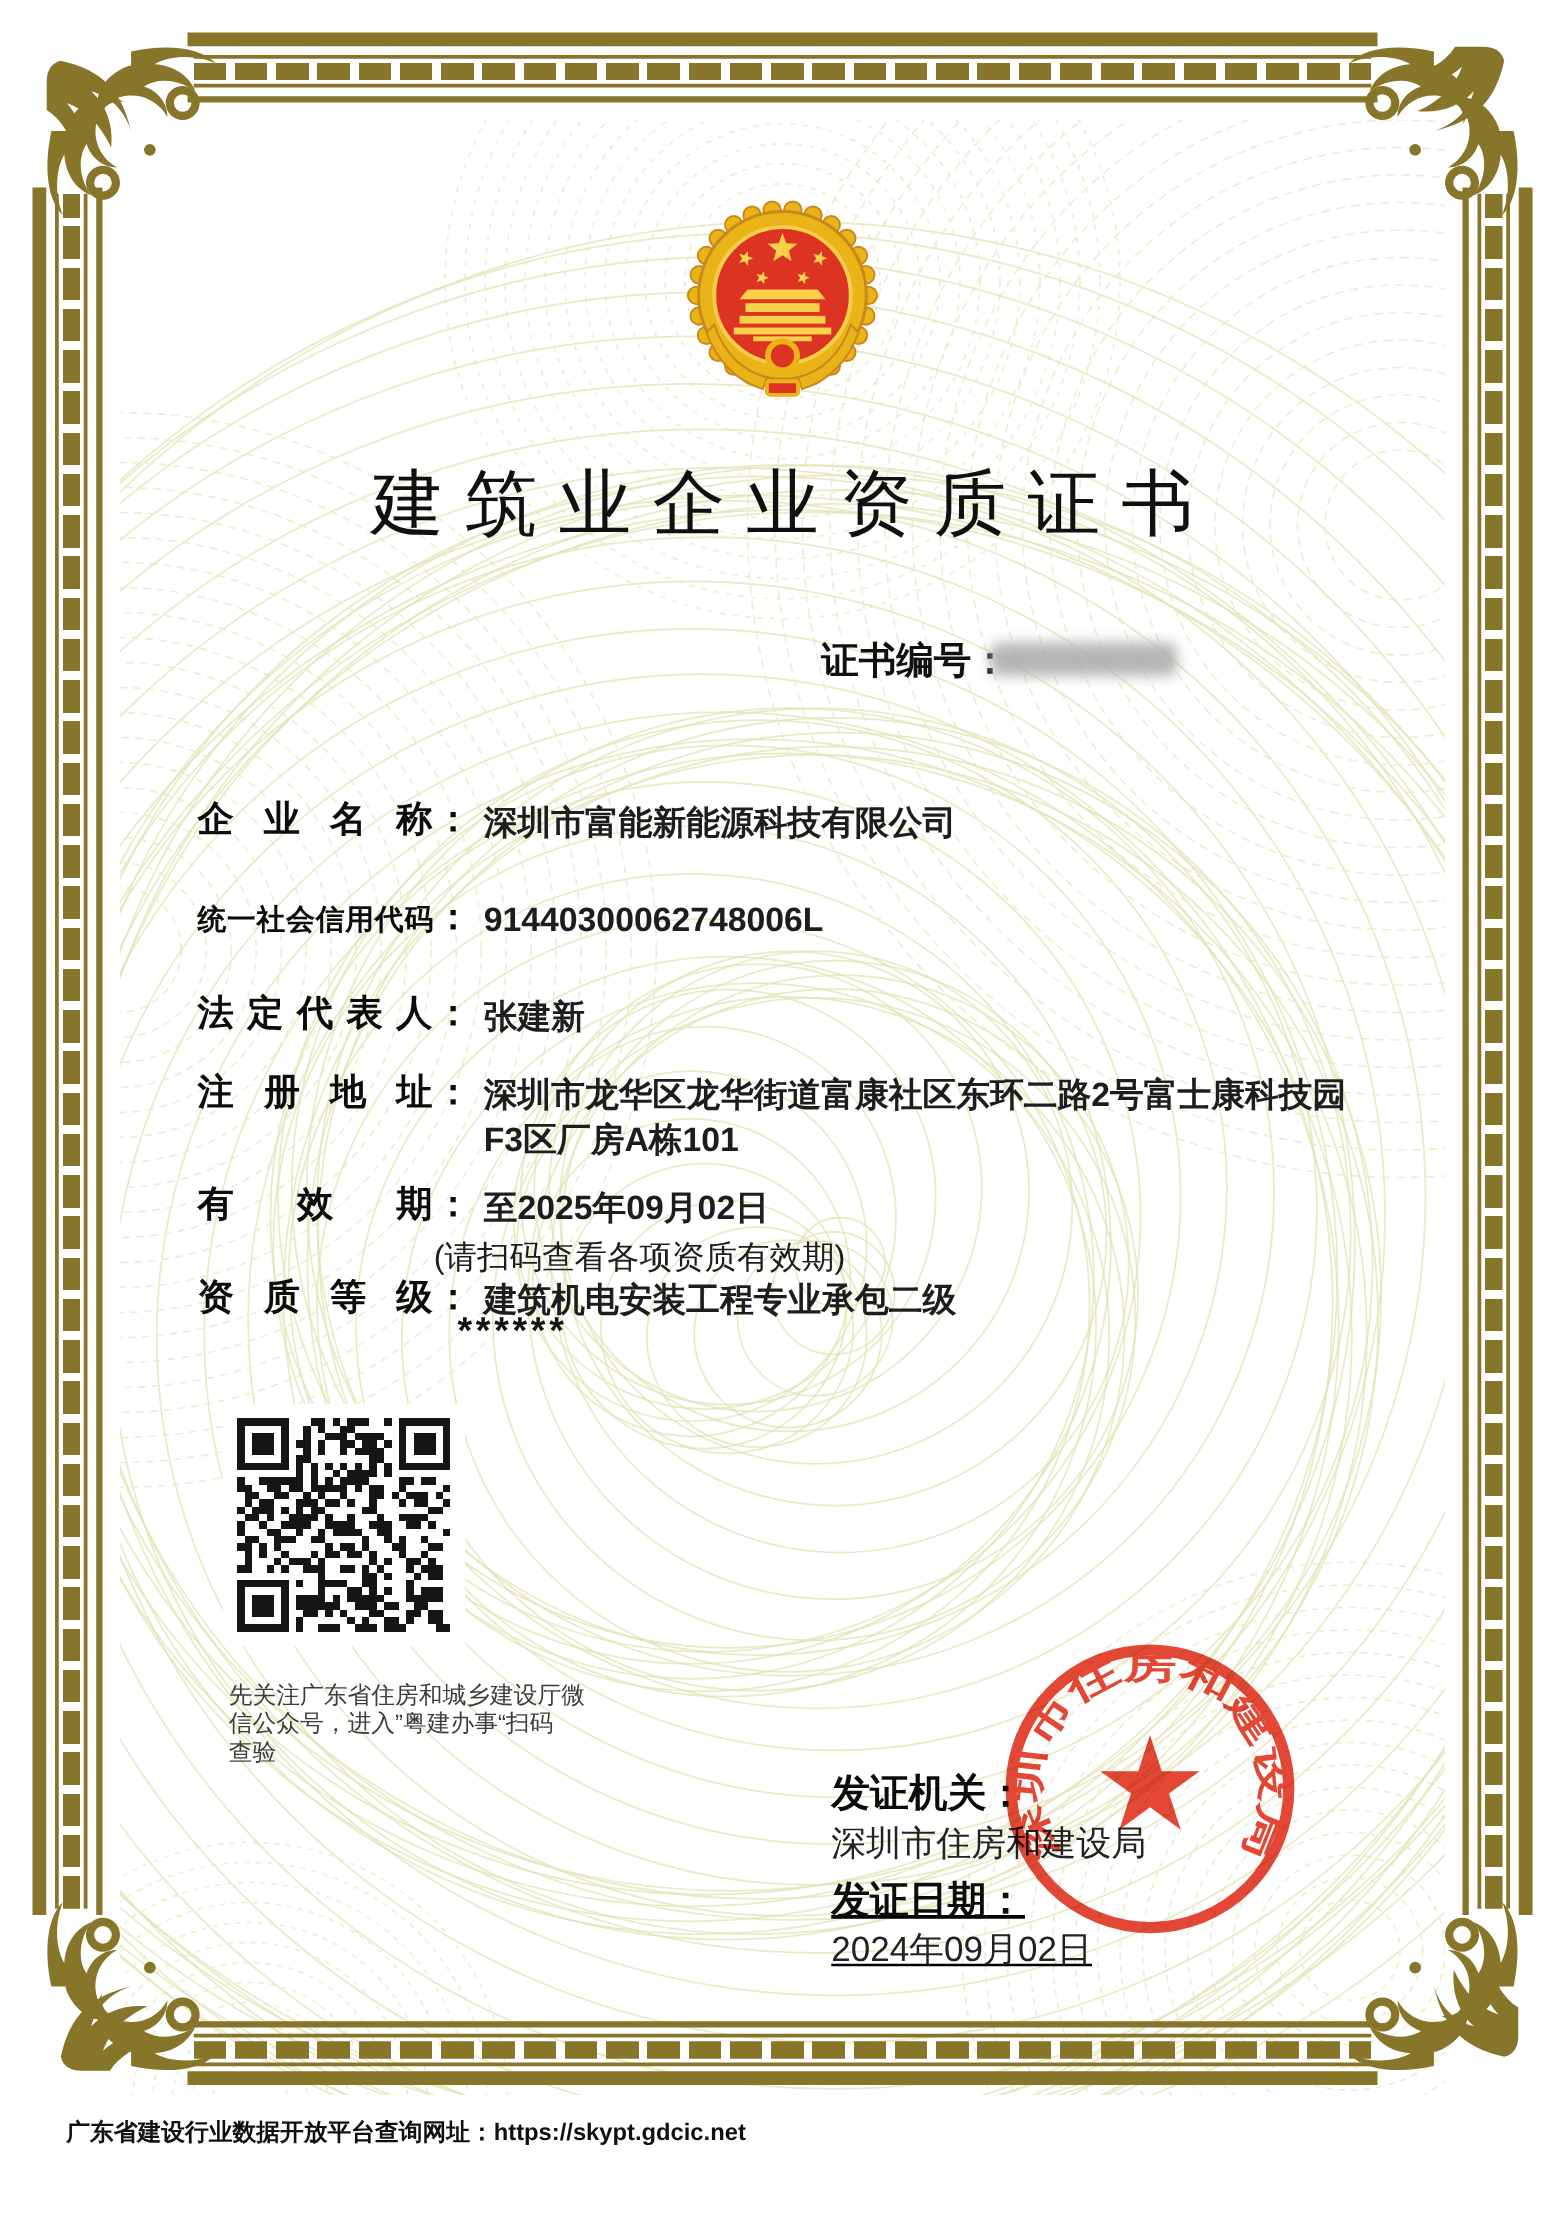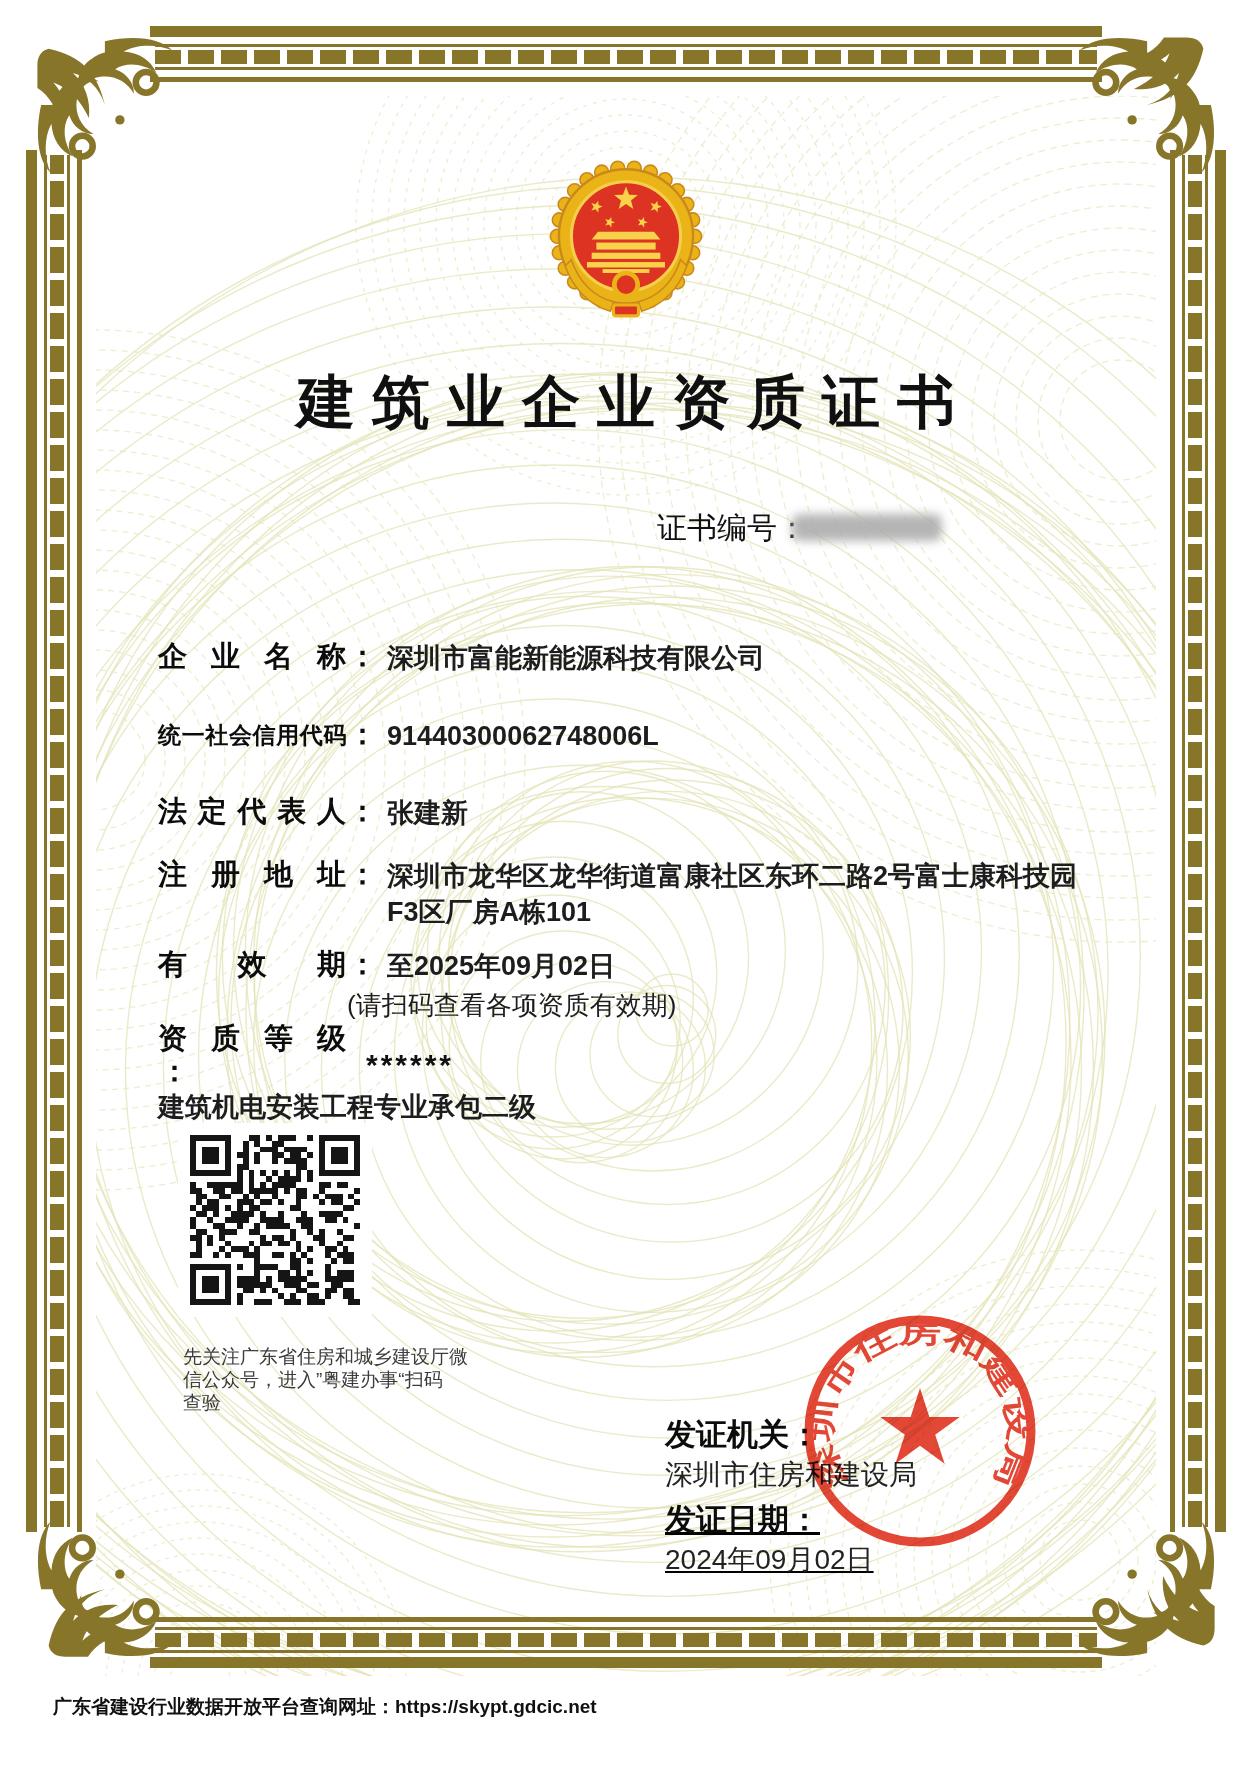--- a/index.html
+++ b/index.html
@@ -17,24 +17,24 @@
     background:repeating-linear-gradient(0deg,#87762a 0 26px,transparent 26px 33px);
     background-clip:content-box;}
   .corner{position:absolute;width:150px;height:150px;z-index:4;}
 
   
   #gsvg{position:absolute;left:0;top:0;z-index:1;}
 
   
   #emblem{position:absolute;left:548px;top:158px;z-index:5;}
   #title{position:absolute;left:0;top:364px;width:100%;text-align:center;z-index:5;
-    font-size:58px;font-weight:700;color:#101010;letter-spacing:17px;padding-left:17px;box-sizing:border-box;}
-
-  
-  #certno{position:absolute;left:657px;top:508px;z-index:5;font-size:30px;font-weight:400;color:#101010;}
+    font-size:58px;font-weight:400;color:#101010;letter-spacing:17px;padding-left:17px;box-sizing:border-box;}
+
+  
+  #certno{position:absolute;left:657px;top:508px;z-index:5;font-size:30px;font-weight:700;color:#101010;}
   #certno-blur{position:absolute;left:792px;top:514px;width:150px;height:27px;z-index:5;
     background:#a9a9a9;border-radius:8px;filter:blur(5px);opacity:.85;}
 
   
   .row{position:absolute;left:158px;z-index:5;display:flex;align-items:flex-start;}
   .lbl{display:inline-block;width:188px;font-size:29px;font-weight:700;color:#0c0c0c;
     text-align:justify;text-align-last:justify;line-height:1.15;}
   .lbl.long{font-size:23px;letter-spacing:-.5px;padding-top:4px;}
   .colon{font-size:29px;font-weight:700;color:#0c0c0c;margin:0 10px 0 2px;line-height:1.15;}
   .val{font-size:27px;font-weight:700;color:#1d1d1d;line-height:36px;max-width:720px;}
@@ -332,21 +332,21 @@
     <span class="lbl">注册地址</span>
       <span class="colon">：</span>
     <span class="val" style="width:710px;">深圳市龙华区龙华街道富康社区东环二路2号富士康科技园F3区厂房A栋101</span>
   </div>
   <div class="row" style="top:948px;">
     <span class="lbl">有效期</span>
       <span class="colon">：</span>
     <span class="val">至2025年09月02日</span>
   </div>
   <div class="subnote" style="top:988px;">(请扫码查看各项资质有效期)</div>
-  <div class="row" style="top:1022px;flex-direction:column;">
+  <div class="row" style="top:1022px;">
     <span class="lbl">资质等级</span>
       <span class="colon">：</span>
     <span class="val">建筑机电安装工程专业承包二级</span>
   </div>
   <div class="stars" style="top:1048px;">******</div>
 
   <div id="qrwrap">
     <svg id="qr" width="194" height="194" viewBox="0 0 33 33" shape-rendering="crispEdges">
         <rect width="33" height="33" fill="#fff"></rect>
         <rect x="2" y="2" width="1" height="1" fill="#151515"></rect>

